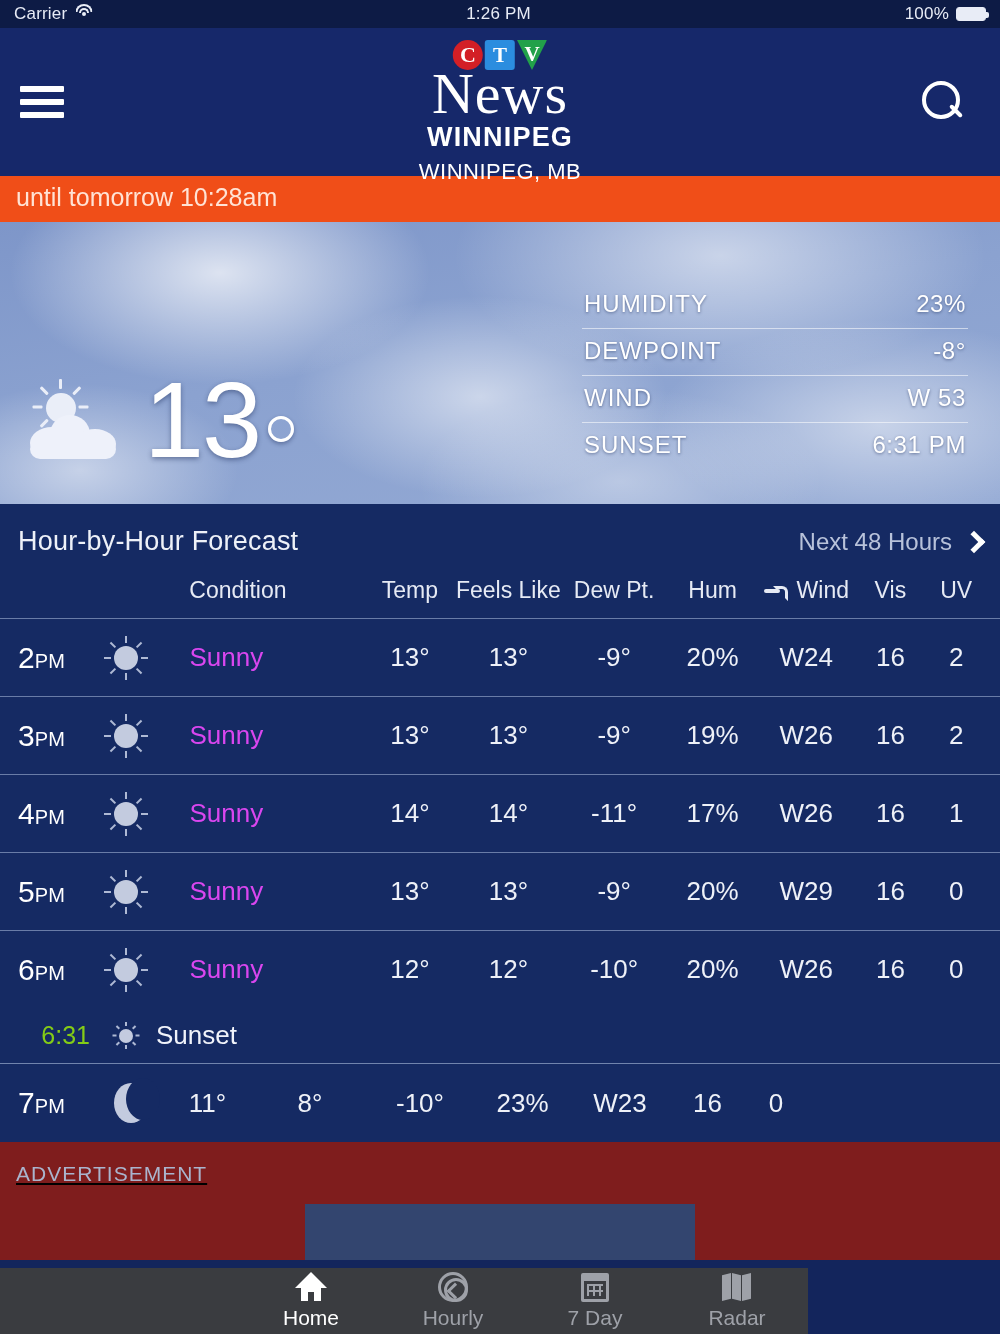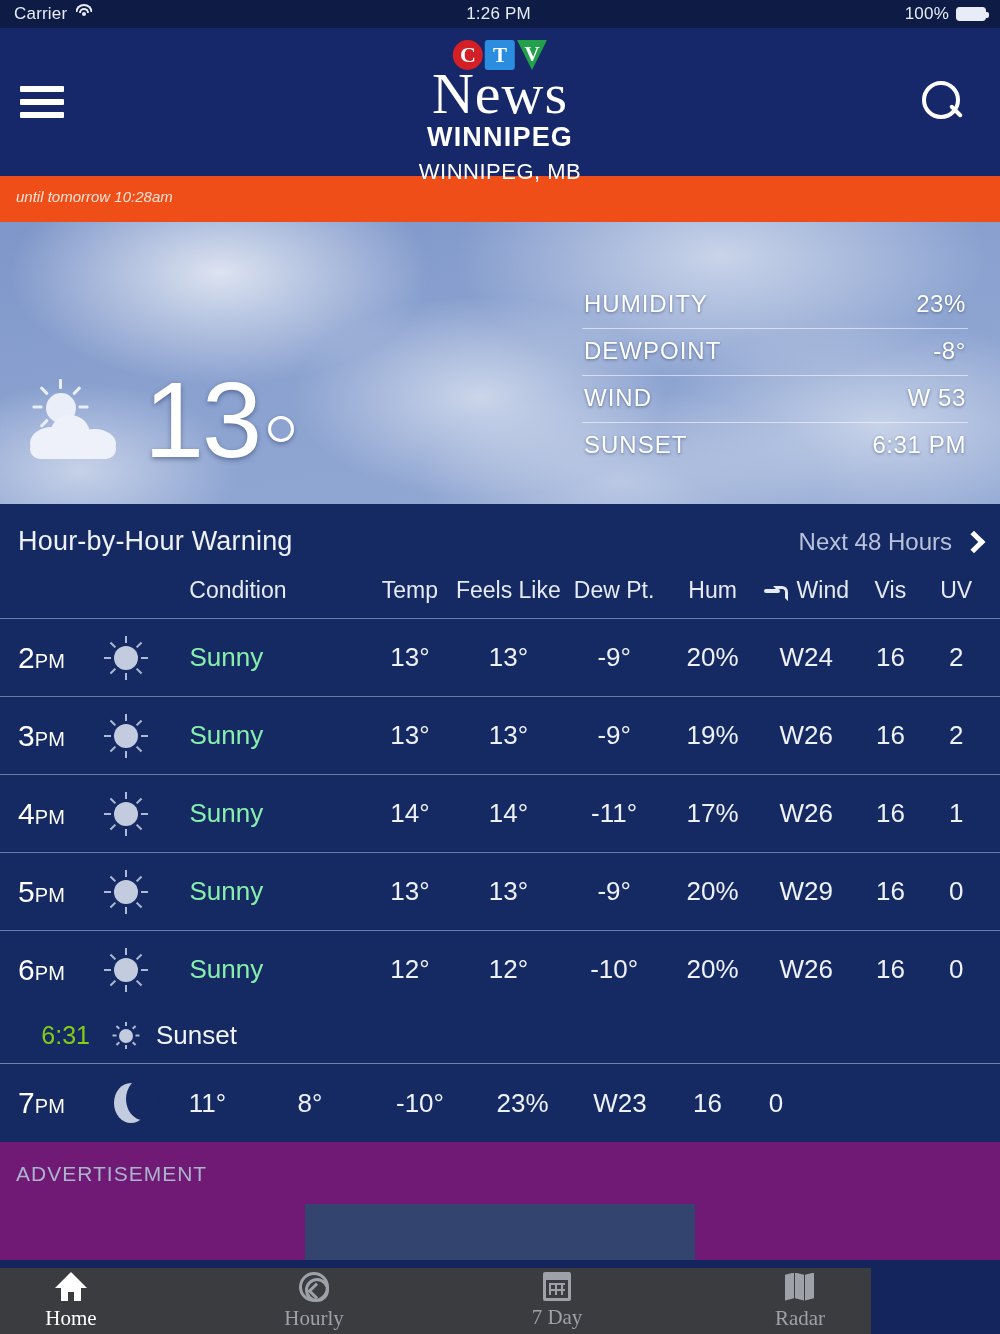--- a/index.html
+++ b/index.html
@@ -53,21 +53,21 @@
   .city-small { color:#fff; font-size:22px; letter-spacing:.5px; margin-top:6px; }
   .search-btn { position:absolute; right:34px; top:50%; transform:translateY(-50%);
     width:46px; height:46px; cursor:pointer; }
   .search-btn::before { content:""; position:absolute; left:2px; top:2px; width:30px; height:30px;
     border:4px solid #fff; border-radius:50%; }
   .search-btn::after { content:""; position:absolute; left:28px; top:30px; width:16px; height:4px;
     background:#fff; transform:rotate(45deg); border-radius:2px; }
 
   
   .alert { background:#f04e18; padding:8px 16px 12px; }
-  .alert .until { color:#ffe3d5; font-size:15px; line-height:26px;font-style:italic; }
+  .alert .until { color:#ffe3d5; font-size:25px; line-height:26px; }
   .alert .title { color:#ffffff; font-size:27px; font-weight:bold; line-height:32px; letter-spacing:.2px; }
 
   
   .current {
     position:relative; height:282px; overflow:hidden;
     background:
       radial-gradient(ellipse 300px 160px at 22% 18%, rgba(255,255,255,.72), rgba(255,255,255,0) 70%),
       radial-gradient(ellipse 380px 180px at 72% 12%, rgba(255,255,255,.55), rgba(255,255,255,0) 70%),
       radial-gradient(ellipse 260px 140px at 48% 62%, rgba(255,255,255,.55), rgba(255,255,255,0) 72%),
       radial-gradient(ellipse 320px 150px at 88% 72%, rgba(255,255,255,.5), rgba(255,255,255,0) 70%),
@@ -125,21 +125,21 @@
     background:#e6eaf4; border-radius:2px; }
   .wind-glyph::after { content:""; position:absolute; right:0; top:1px; width:9px; height:9px;
     border:3px solid #e6eaf4; border-left-color:transparent; border-bottom-color:transparent;
     border-radius:0 6px 0 0; }
 
   .hrow { display:flex; align-items:center; height:78px; padding:6px 14px;
     border-top:1px solid rgba(190,205,235,.5); }
   .hrow.with-sub { height:78px; border-bottom:none; }
   .hrow .c-time { color:#fff; font-size:30px; text-align:left; padding-left:4px; }
   .hrow .c-time small { font-size:20px; letter-spacing:.2px; }
-  .hrow .c-cond { color:#86efac; font-size:26px; }
+  .hrow .c-cond { color:#d946ef; font-size:26px; }
   .hrow .val { color:#eef1f8; font-size:26px; text-align:center; }
   .subrow { display:flex; align-items:center; height:56px; padding:0 14px;
     border-bottom:1px solid rgba(190,205,235,.55); }
   .subrow .s-time { width:86px; text-align:right; padding-right:10px; color:#84cc16; font-size:25px; }
   .subrow .s-icon { width:52px; display:flex; justify-content:center; }
   .subrow .s-label { color:#f0f3fa; font-size:26px; padding-left:4px; }
 
   
   .sun-ico { width:46px; height:46px; position:relative; margin:0 auto; }
   .sun-ico .disc { position:absolute; left:11px; top:11px; width:24px; height:24px;
@@ -168,27 +168,27 @@
   .sc-sun .r i { position:absolute; left:0; width:3px; height:10px; background:#eaeef8; border-radius:1px; }
   .sc-sun .r i.a { top:0; } .sc-sun .r i.b { bottom:0; }
   .sc-cloud { position:absolute; left:4px; bottom:6px; width:86px; height:44px; }
   .sc-cloud i { position:absolute; background:#eef1fa; border-radius:50%; }
   .sc-cloud i.p1 { left:0;  bottom:0; width:44px; height:32px; }
   .sc-cloud i.p2 { left:20px; bottom:6px; width:40px; height:38px; }
   .sc-cloud i.p3 { left:44px; bottom:0; width:42px; height:30px; }
   .sc-cloud i.base { left:0; bottom:0; width:86px; height:20px; border-radius:12px; }
 
   
-  .ad-area { background:#701a75; height:118px; position:relative; }
+  .ad-area { background:#7f1d1d; height:118px; position:relative;text-decoration:underline; }
   .ad-label { color:#aab4cd; font-size:21px; letter-spacing:1px; padding:20px 0 0 16px; }
   .ad-box { position:absolute; left:305px; top:62px; width:390px; height:56px; background:#33456f; }
 
   
-  .tabbar { position:absolute; left:0; bottom:0; width:871px; height:66px;
-    background:#3a3c40; display:flex; align-items:center; justify-content:space-between; gap:0;font-family:Liberation Serif, serif; }
+  .tabbar { position:absolute; left:0; bottom:0; width:808px; height:66px;
+    background:#3a3c40; display:flex; align-items:center; justify-content:flex-end; gap:0; }
   .tab { width:142px; display:flex; flex-direction:column; align-items:center; gap:4px; cursor:pointer; }
   .tab .lbl { font-size:21px; }
   .tab.active .lbl { color:#ffffff; }
   .tab .lbl { color:#9ea1a8; }
   .ic { width:32px; height:30px; position:relative; }
   
   .ic-home .roof { position:absolute; left:0; top:0; width:0; height:0;
     border-left:16px solid transparent; border-right:16px solid transparent; border-bottom:16px solid #fff; }
   .ic-home .body { position:absolute; left:6px; top:14px; width:20px; height:15px; background:#fff; }
   .ic-home .door { position:absolute; left:13px; top:20px; width:6px; height:9px; background:#3a3c40; }
@@ -304,21 +304,21 @@
       </div>
       <div class="stat-row">
         <span class="stat-label">SUNSET</span>
         <span class="stat-value">6:31 PM</span>
       </div>
     </div>
   </div>
 
   <div class="hourly">
     <div class="hourly-head">
-      <div class="hourly-title">Hour-by-Hour Warning</div>
+      <div class="hourly-title">Hour-by-Hour Forecast</div>
       <div class="next48">
         <span>Next 48 Hours</span>
         <span class="chevron-right"></span>
       </div>
     </div>
 
     <div class="col-head">
       <div class="ch c-time"></div>
       <div class="ch c-icon"></div>
       <div class="ch c-cond">Condition</div>

